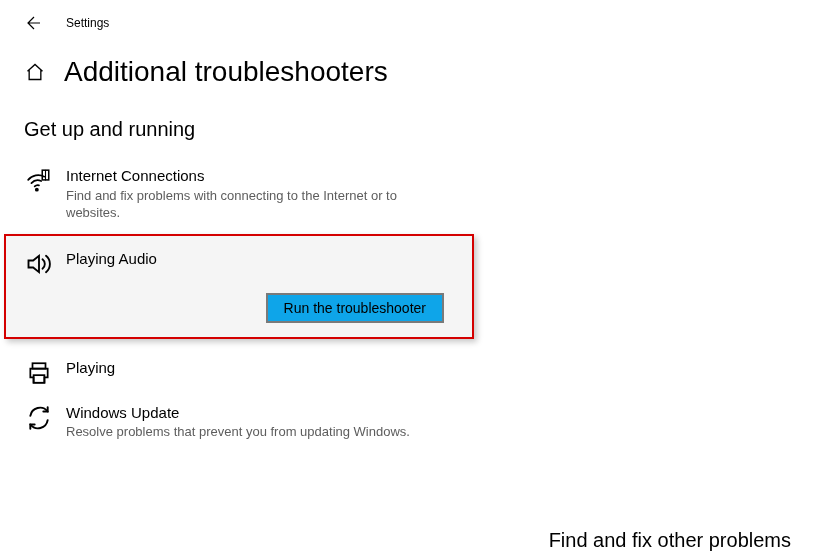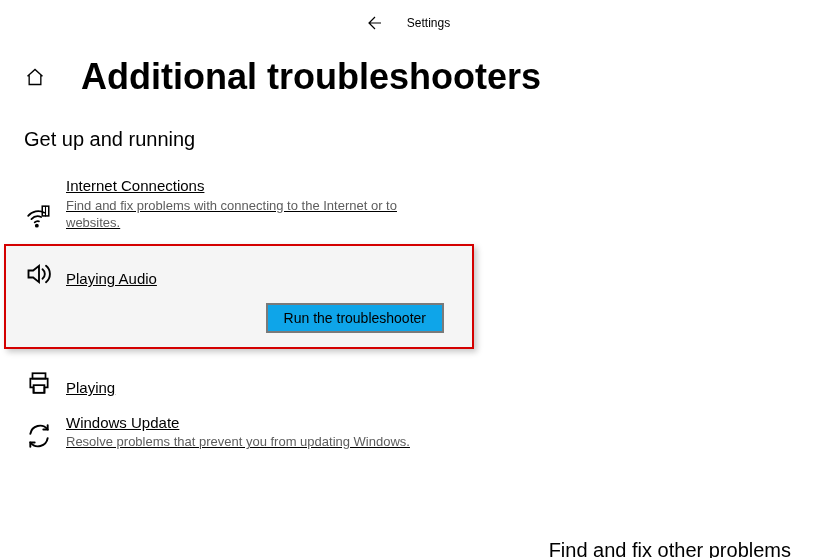--- a/index.html
+++ b/index.html
@@ -9,21 +9,20 @@
       color: #000000;
       width: 815px;
       height: 558px;
       overflow: hidden;
     }
     .window-header {
       display: flex;
       align-items: center;
       padding: 10px 24px 0 24px;
       height: 36px;
-      justify-content: center;
     }
     .back-arrow {
       width: 20px;
       height: 20px;
       display: flex;
       align-items: center;
       justify-content: center;
       cursor: pointer;
     }
     .window-title {
@@ -38,44 +37,43 @@
     }
     .home-icon {
       width: 22px;
       height: 22px;
       display: flex;
       align-items: center;
       justify-content: center;
       cursor: pointer;
     }
     .page-title {
-      margin-left: 35px;
-      font-size: 36px;
-      font-weight: 700;
+      margin-left: 18px;
+      font-size: 28px;
+      font-weight: 400;
       letter-spacing: 0;
     }
     .content {
       padding: 6px 24px 0 24px;
     }
     .section-title {
       font-size: 20px;
       font-weight: 500;
       margin-top: 14px;
       margin-bottom: 22px;
     }
     .section-title.second {
       margin-top: 76px;
       text-align: right;
     }
     .ts-item {
       display: flex;
-      align-items: flex-end;
+      align-items: flex-start;
       padding: 3px 0 12px 0;
       cursor: pointer;
-      text-decoration: underline;
     }
     .ts-icon {
       width: 30px;
       height: 30px;
       margin-right: 12px;
       flex-shrink: 0;
       display: flex;
       align-items: center;
       justify-content: center;
     }

